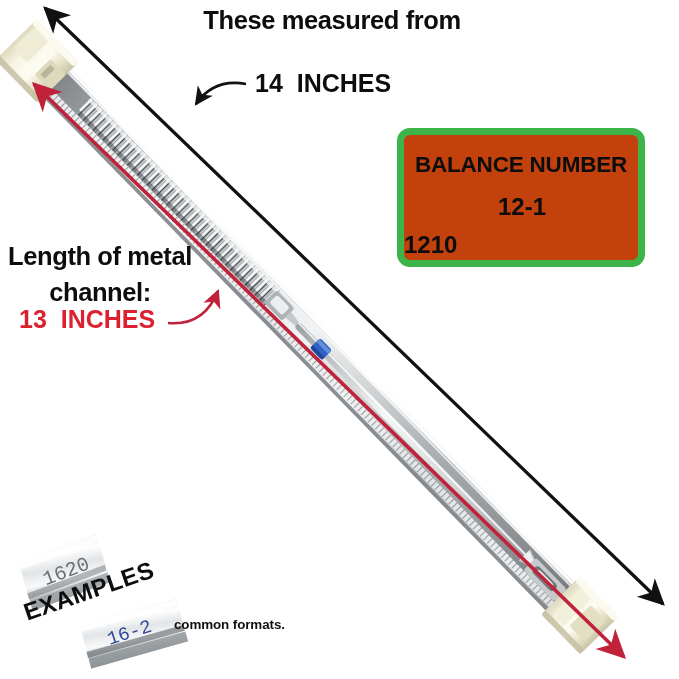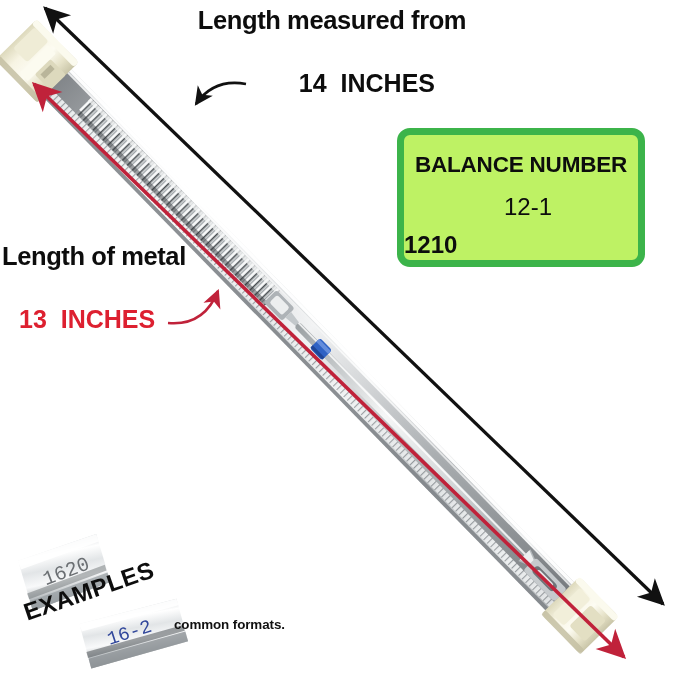--- a/index.html
+++ b/index.html
@@ -13,45 +13,44 @@
   
   .hdr-top{
     position:absolute;left:186px;top:2px;width:292px;
     text-align:center;font-weight:700;font-size:25.5px;line-height:37px;
     letter-spacing:-0.4px;color:#0d0d0d;
   }
   .inches-top{
     position:absolute;left:255px;top:69px;width:180px;
     font-weight:700;font-size:25px;letter-spacing:0px;color:#0d0d0d;
     white-space:pre;
-    text-align:right;
   }
   .hdr-left{
     position:absolute;left:2px;top:238px;width:196px;
-    font-weight:700;font-size:25.5px;line-height:36px;
+    text-align:center;font-weight:700;font-size:25.5px;line-height:36px;
     letter-spacing:-0.4px;color:#0d0d0d;
   }
   .inches-left{
     position:absolute;left:10px;top:305px;width:190px;
     font-weight:700;font-size:25px;color:#DD2030;white-space:pre;margin-left:9px;
   }
 
   
   .card{
     position:absolute;left:397px;top:128px;width:248px;height:139px;
-    border:7px solid #3CB44A;border-radius:13px;background:#bef264;
+    border:7px solid #3CB44A;border-radius:13px;background:#c2410c;
     box-sizing:border-box;
   }
   .card-title{
     position:absolute;left:0;top:17px;width:100%;text-align:center;
     font-weight:700;font-size:22.5px;letter-spacing:-0.2px;color:#0d0d0d;
   }
   .card-l1{
-    position:absolute;left:7px;top:58px;width:100%;text-align:center;
-    font-weight:400;font-size:24px;color:#0d0d0d;
+    position:absolute;left:1px;top:58px;width:100%;text-align:center;
+    font-weight:700;font-size:24px;color:#0d0d0d;
   }
   .card-l2{
     position:absolute;left:0;top:96px;width:100%;text-align:left;
     font-weight:700;font-size:24px;color:#0d0d0d;
   }
 
   
   .examples-word{
     position:absolute;left:20px;top:600px;
     font-weight:700;font-size:24px;letter-spacing:0.5px;color:#0d0d0d;
@@ -212,26 +211,27 @@
     <line x1="45" y1="8" x2="663" y2="604" stroke="#111111" stroke-width="3.3" marker-start="url(#mkBlackS)" marker-end="url(#mkBlack)"></line>
 
     <line x1="34" y1="84" x2="624" y2="657" stroke="#C0223A" stroke-width="3.6" marker-start="url(#mkRedS)" marker-end="url(#mkRed)"></line>
 
     <path d="M246,84 C224,80 207,88 196,104" stroke="#111111" stroke-width="2.6" fill="none" marker-end="url(#mkCurveBlack)"></path>
 
     <path d="M168,323 C190,325 208,316 218,291" stroke="#C0223A" stroke-width="2.6" fill="none" marker-end="url(#mkCurveRed)"></path>
   </svg>
 
   <div class="hdr-top">
-    <div>Length measured from</div>
+    <div>These measured from</div>
   </div>
   <div class="inches-top">14  INCHES</div>
 
   <div class="hdr-left">
     <div>Length of metal</div>
+    <div>channel:</div>
   </div>
   <div class="inches-left">13  INCHES</div>
 
   <div class="card">
     <div class="card-title">BALANCE NUMBER</div>
     <div class="card-l1">12-1</div>
     <div class="card-l2">1210</div>
   </div>
 
   <svg class="svg-layer" viewBox="0 0 679 679">

